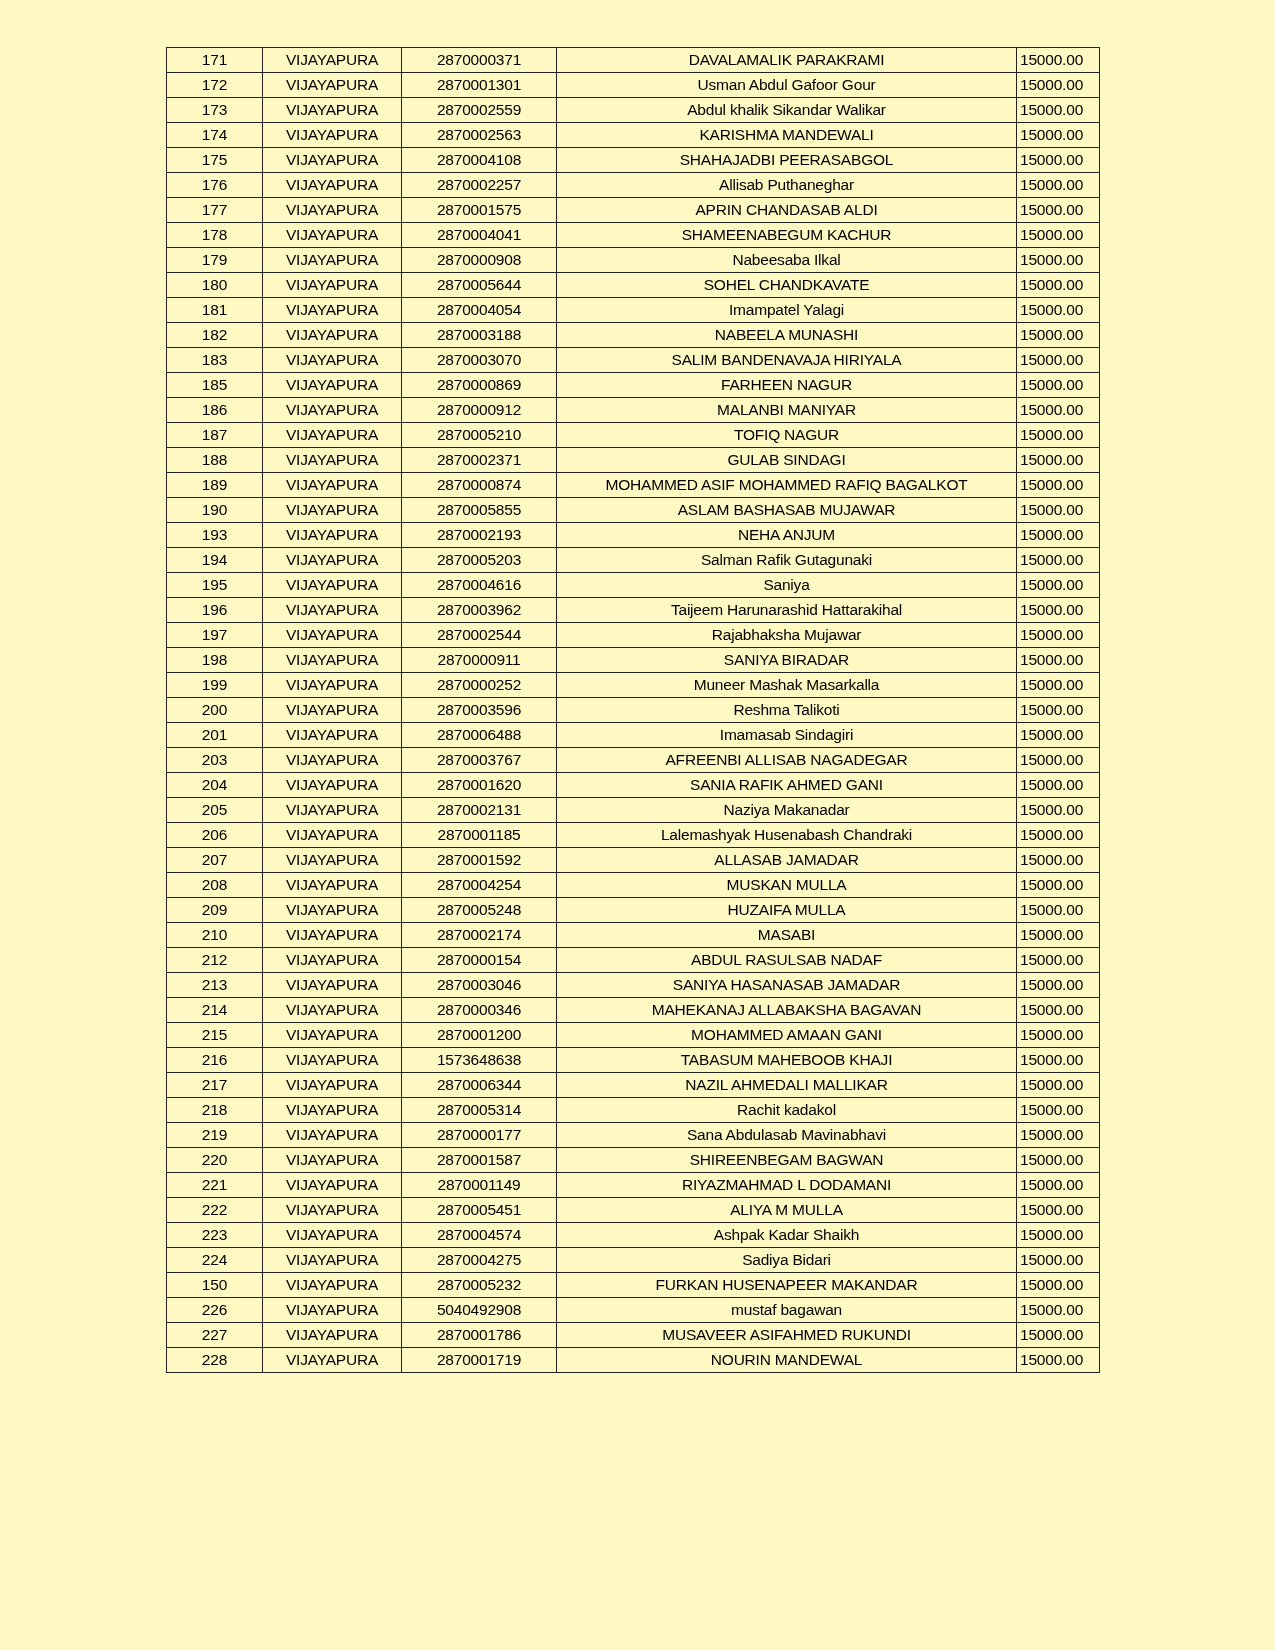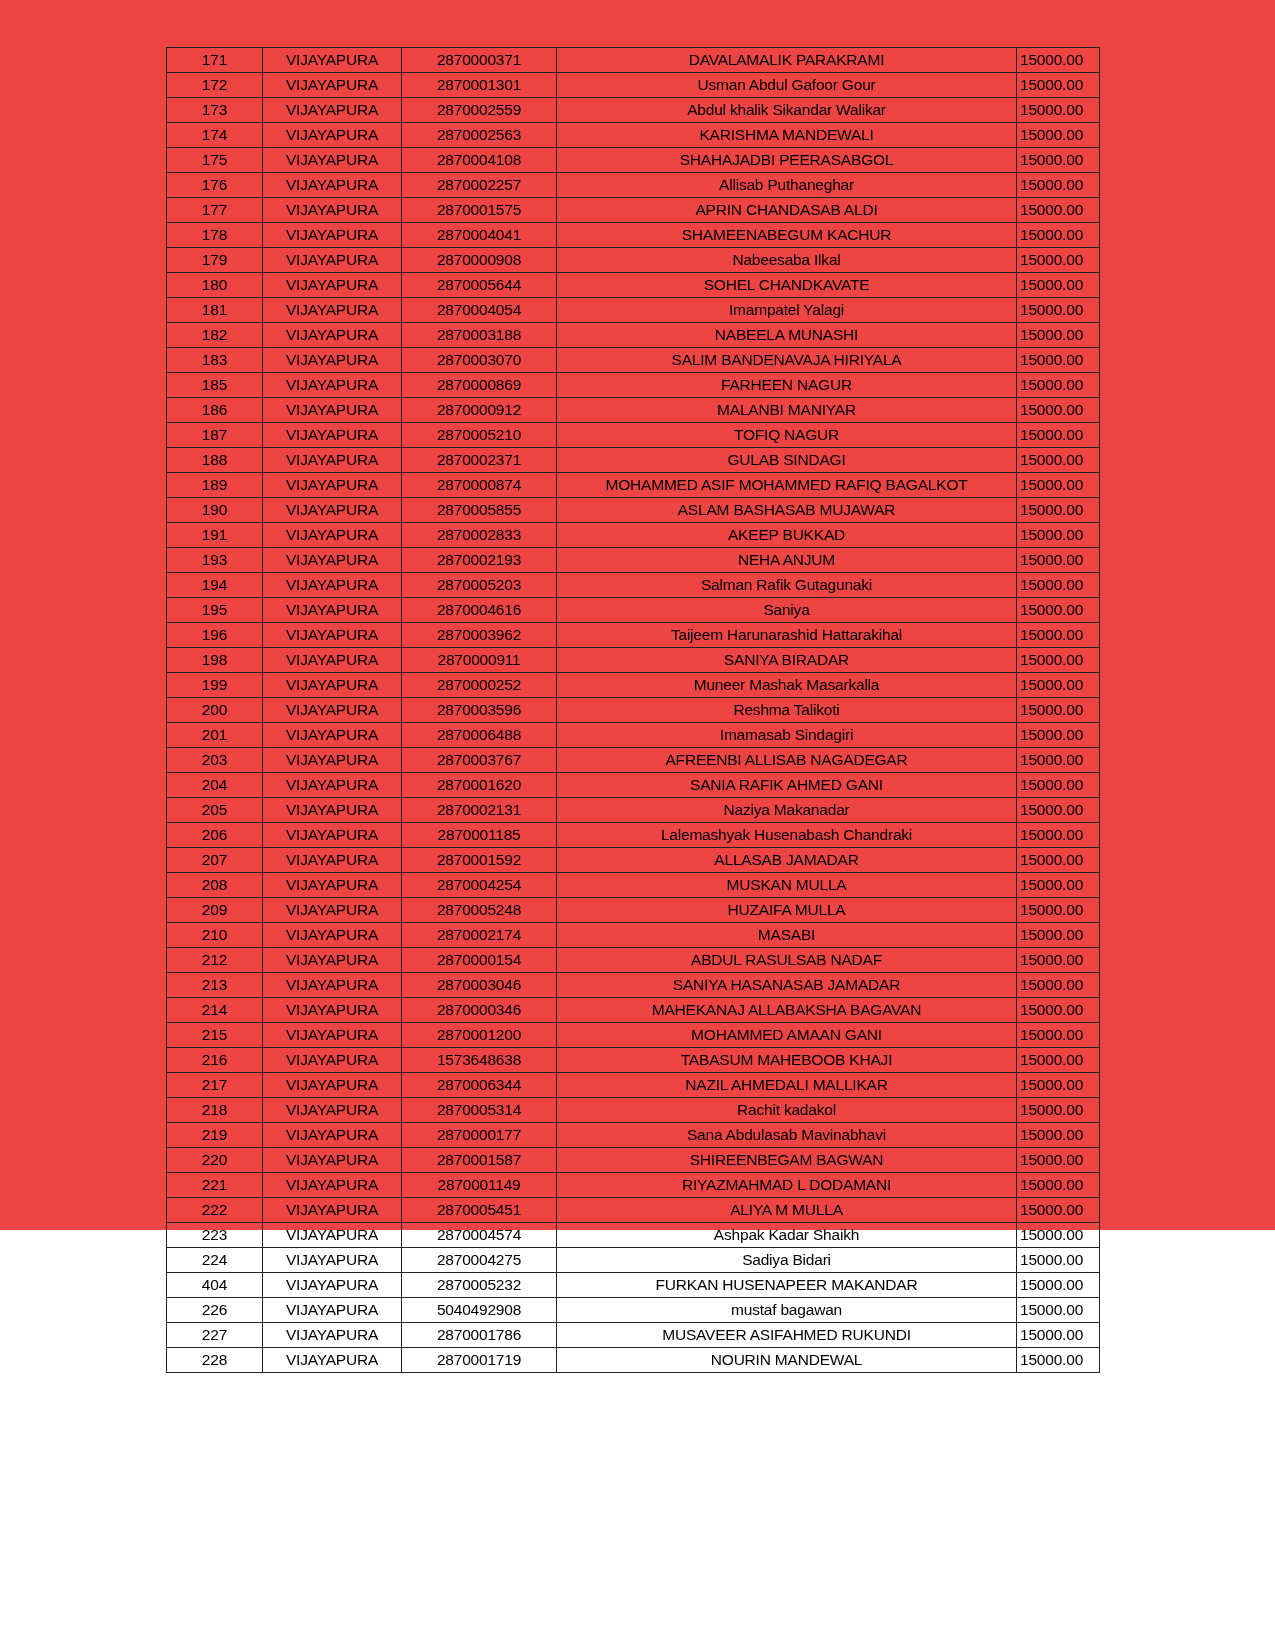--- a/index.html
+++ b/index.html
@@ -1,17 +1,17 @@
 <!DOCTYPE html>
 <html><head>
 <meta charset="utf-8">
 <style>
   html, body { margin: 0; padding: 0; background: #ffffff; }
   body { width: 1275px; height: 1650px; position: relative; overflow: hidden; }
-  .page { position: absolute; left: 0; top: 0; width: 1275px; height: 1230px; background: #ef4444; }
+  .page { position: absolute; left: 0; top: 0; width: 1275px; height: 1650px; background: #fef9c3; }
   table.roster {
     position: absolute;
     left: 166px;
     top: 47px;
     width: 933px;
     border-collapse: collapse;
     font-family: "Liberation Sans", sans-serif;
     font-size: 15.5px;
     color: #000;
     table-layout: fixed;
@@ -173,27 +173,20 @@
           <td class="amt">15000.00</td>
         </tr>
         <tr>
           <td>190</td>
           <td>VIJAYAPURA</td>
           <td>2870005855</td>
           <td>ASLAM BASHASAB MUJAWAR</td>
           <td class="amt">15000.00</td>
         </tr>
         <tr>
-          <td>191</td>
-          <td>VIJAYAPURA</td>
-          <td>2870002833</td>
-          <td>AKEEP BUKKAD</td>
-          <td class="amt">15000.00</td>
-        </tr>
-        <tr>
           <td>193</td>
           <td>VIJAYAPURA</td>
           <td>2870002193</td>
           <td>NEHA ANJUM</td>
           <td class="amt">15000.00</td>
         </tr>
         <tr>
           <td>194</td>
           <td>VIJAYAPURA</td>
           <td>2870005203</td>
@@ -208,20 +201,27 @@
           <td class="amt">15000.00</td>
         </tr>
         <tr>
           <td>196</td>
           <td>VIJAYAPURA</td>
           <td>2870003962</td>
           <td>Taijeem Harunarashid Hattarakihal</td>
           <td class="amt">15000.00</td>
         </tr>
         <tr>
+          <td>197</td>
+          <td>VIJAYAPURA</td>
+          <td>2870002544</td>
+          <td>Rajabhaksha Mujawar</td>
+          <td class="amt">15000.00</td>
+        </tr>
+        <tr>
           <td>198</td>
           <td>VIJAYAPURA</td>
           <td>2870000911</td>
           <td>SANIYA BIRADAR</td>
           <td class="amt">15000.00</td>
         </tr>
         <tr>
           <td>199</td>
           <td>VIJAYAPURA</td>
           <td>2870000252</td>
@@ -383,21 +383,21 @@
           <td class="amt">15000.00</td>
         </tr>
         <tr>
           <td>224</td>
           <td>VIJAYAPURA</td>
           <td>2870004275</td>
           <td>Sadiya Bidari</td>
           <td class="amt">15000.00</td>
         </tr>
         <tr>
-          <td>404</td>
+          <td>150</td>
           <td>VIJAYAPURA</td>
           <td>2870005232</td>
           <td>FURKAN HUSENAPEER MAKANDAR</td>
           <td class="amt">15000.00</td>
         </tr>
         <tr>
           <td>226</td>
           <td>VIJAYAPURA</td>
           <td>5040492908</td>
           <td>mustaf bagawan</td>

